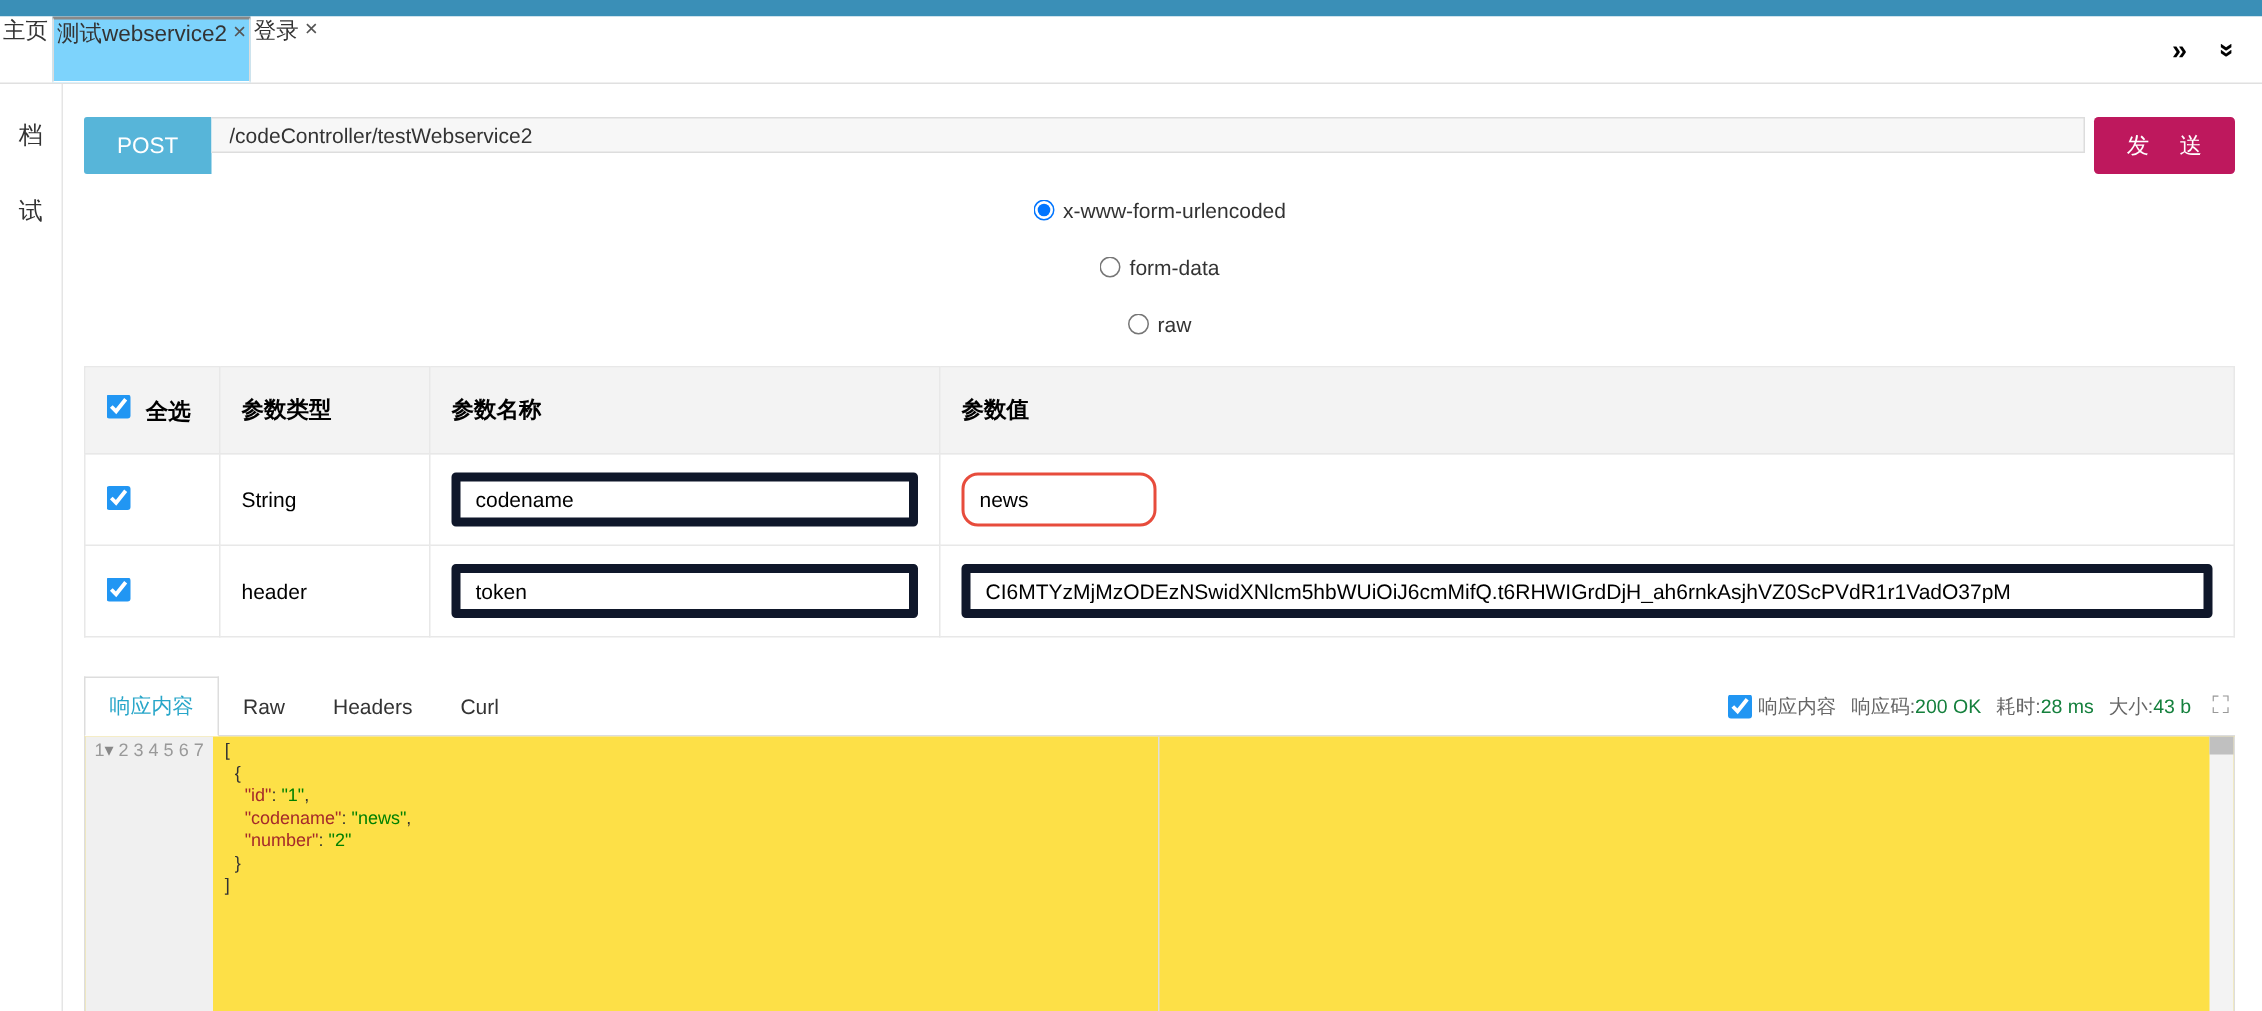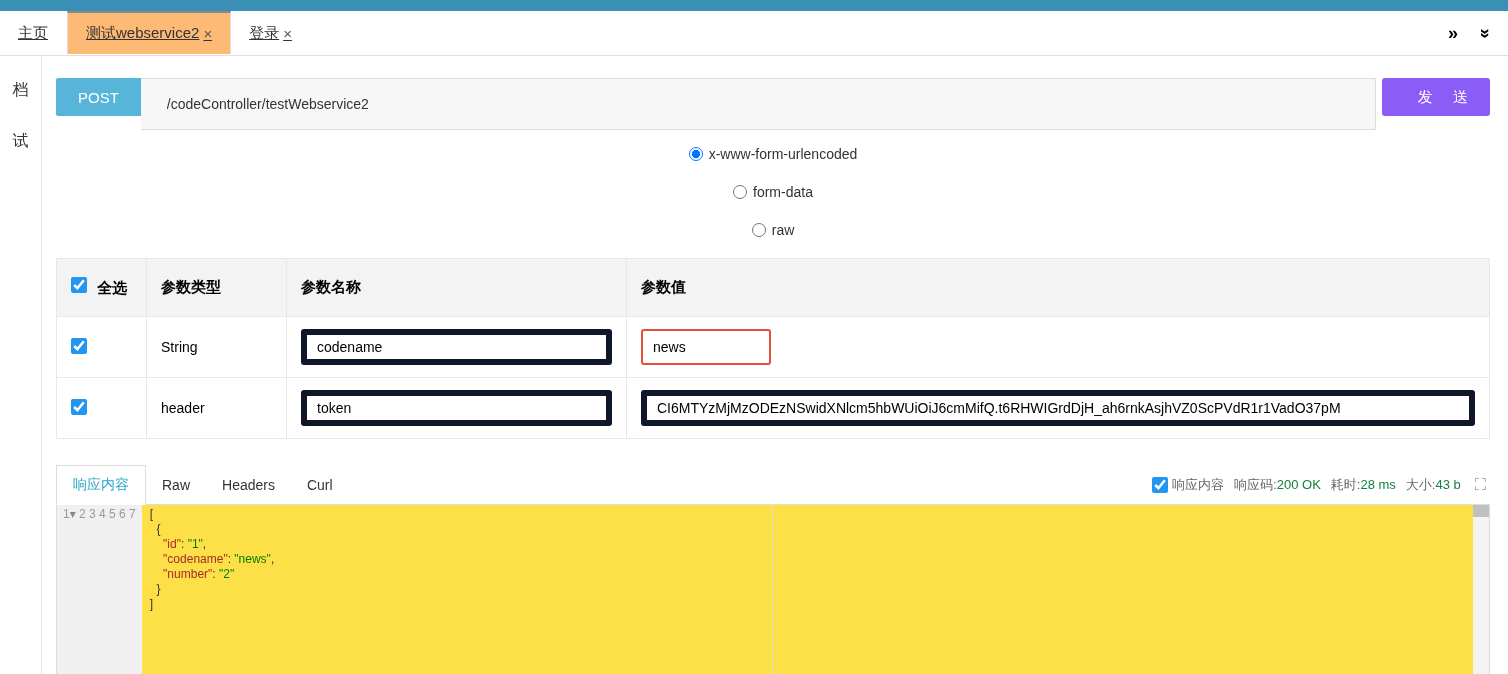--- a/index.html
+++ b/index.html
@@ -1,35 +1,35 @@
 <!DOCTYPE html>
 <html><head>
 <meta charset="utf-8">
 <style>
 * { margin: 0; padding: 0; box-sizing: border-box; font-family: "Microsoft YaHei", Arial, sans-serif; }
 body { background: #fff; width: 1508px; height: 674px; overflow: hidden; }
 
 .top-bar { height: 11px; background: #3a8fb7; }
 
 .tab-strip { height: 45px; background: #fff; border-bottom: 1px solid #e0e0e0; display: flex; align-items: stretch; position: relative; }
-.tab { padding: 0 18px; display: flex; align-items: center; font-size: 15px; color: #333; cursor: pointer; border-right: 1px solid transparent; text-decoration: underline; }
-.tab.active { border-top: 2px solid #888; border-left: 1px solid #ddd; border-right: 1px solid #ddd; border-bottom: 1px solid #fff; background: #fdba74; }
+.tab { padding: 0 2px; display: flex; align-items: flex-start; font-size: 15px; color: #333; cursor: pointer; border-right: 1px solid transparent; }
+.tab.active { border-top: 2px solid #888; border-left: 1px solid #ddd; border-right: 1px solid #ddd; border-bottom: 1px solid #fff; background: #7dd3fc; }
 .tab .close-x { margin-left: 4px; font-size: 15px; color: #555; cursor: pointer; }
 .tab-strip-right { position: absolute; right: 8px; top: 0; height: 100%; display: flex; align-items: center; gap: 22px; padding-right: 10px; }
 .chevron { font-size: 18px; font-weight: bold; cursor: pointer; }
 
 .layout { display: flex; height: calc(100% - 56px); }
 .left-gutter { width: 42px; background: #fff; border-right: 1px solid #e5e5e5; padding-top: 24px; display: flex; flex-direction: column; align-items: center; gap: 30px; font-size: 16px; color: #333; }
 
 .main-area { flex: 1; padding: 22px 18px 0 14px; overflow: auto; }
 
 .request-row { display: flex; gap: 0; margin-bottom: 16px; }
 .method-badge { background: #57b5d9; color: #fff; padding: 0 22px; height: 38px; display: flex; align-items: center; font-size: 15px; border-radius: 2px 0 0 2px; }
-.url-input { flex: 1; height: 52px; border: 1px solid #ddd; border-left: none; padding: 0 26px; font-size: 14px; background: #f7f7f7; color: #333; }
-.send-btn { background: #8b5cf6; color: #fff; border: none; height: 38px; padding: 0 36px; font-size: 15px; margin-left: 6px; border-radius: 3px; cursor: pointer; letter-spacing: 8px; padding-right: 14px; }
+.url-input { flex: 1; height: 24px; border: 1px solid #ddd; border-left: none; padding: 0 12px; font-size: 14px; background: #f7f7f7; color: #333; }
+.send-btn { background: #be185d; color: #fff; border: none; height: 38px; padding: 0 22px; font-size: 15px; margin-left: 6px; border-radius: 3px; cursor: pointer; letter-spacing: 8px; padding-right: 14px; }
 
 .body-type-row { display: flex; gap: 22px; margin-bottom: 20px; font-size: 14px; color: #333; align-items: center; flex-direction: column; }
 .body-type-row label { display: flex; align-items: center; gap: 6px; cursor: pointer; }
 .body-type-row input[type=radio] { width: 14px; height: 14px; }
 
 .params-table { width: 100%; border-collapse: collapse; border: 1px solid #e8e8e8; }
 .params-table th { background: #f3f3f3; text-align: left; padding: 18px 14px; font-size: 15px; font-weight: bold; border: 1px solid #e8e8e8; }
 .params-table td { padding: 12px 14px; border: 1px solid #e8e8e8; font-size: 14px; }
 .th-check { width: 90px; }
 .th-type { width: 140px; }
@@ -119,21 +119,21 @@
           <th class="th-type">参数类型</th>
           <th class="th-name">参数名称</th>
           <th>参数值</th>
         </tr>
       </thead>
       <tbody>
         <tr>
           <td><input type="checkbox" class="checkbox" checked="" style=""></td>
           <td>String</td>
           <td><input class="param-input" value="codename" style=""></td>
-          <td><input class="param-input highlighted" style="width: 130px;" value="news"></td>
+          <td><input class="param-input highlighted" style="width: 130px; border-radius: 11px;" value="news"></td>
         </tr>
         <tr>
           <td><input type="checkbox" class="checkbox" checked="" style=""></td>
           <td>header</td>
           <td><input class="param-input" value="token" style=""></td>
           <td><input class="param-input" value="CI6MTYzMjMzODEzNSwidXNlcm5hbWUiOiJ6cmMifQ.t6RHWIGrdDjH_ah6rnkAsjhVZ0ScPVdR1r1VadO37pM" style=""></td>
         </tr>
       </tbody>
     </table>
 

